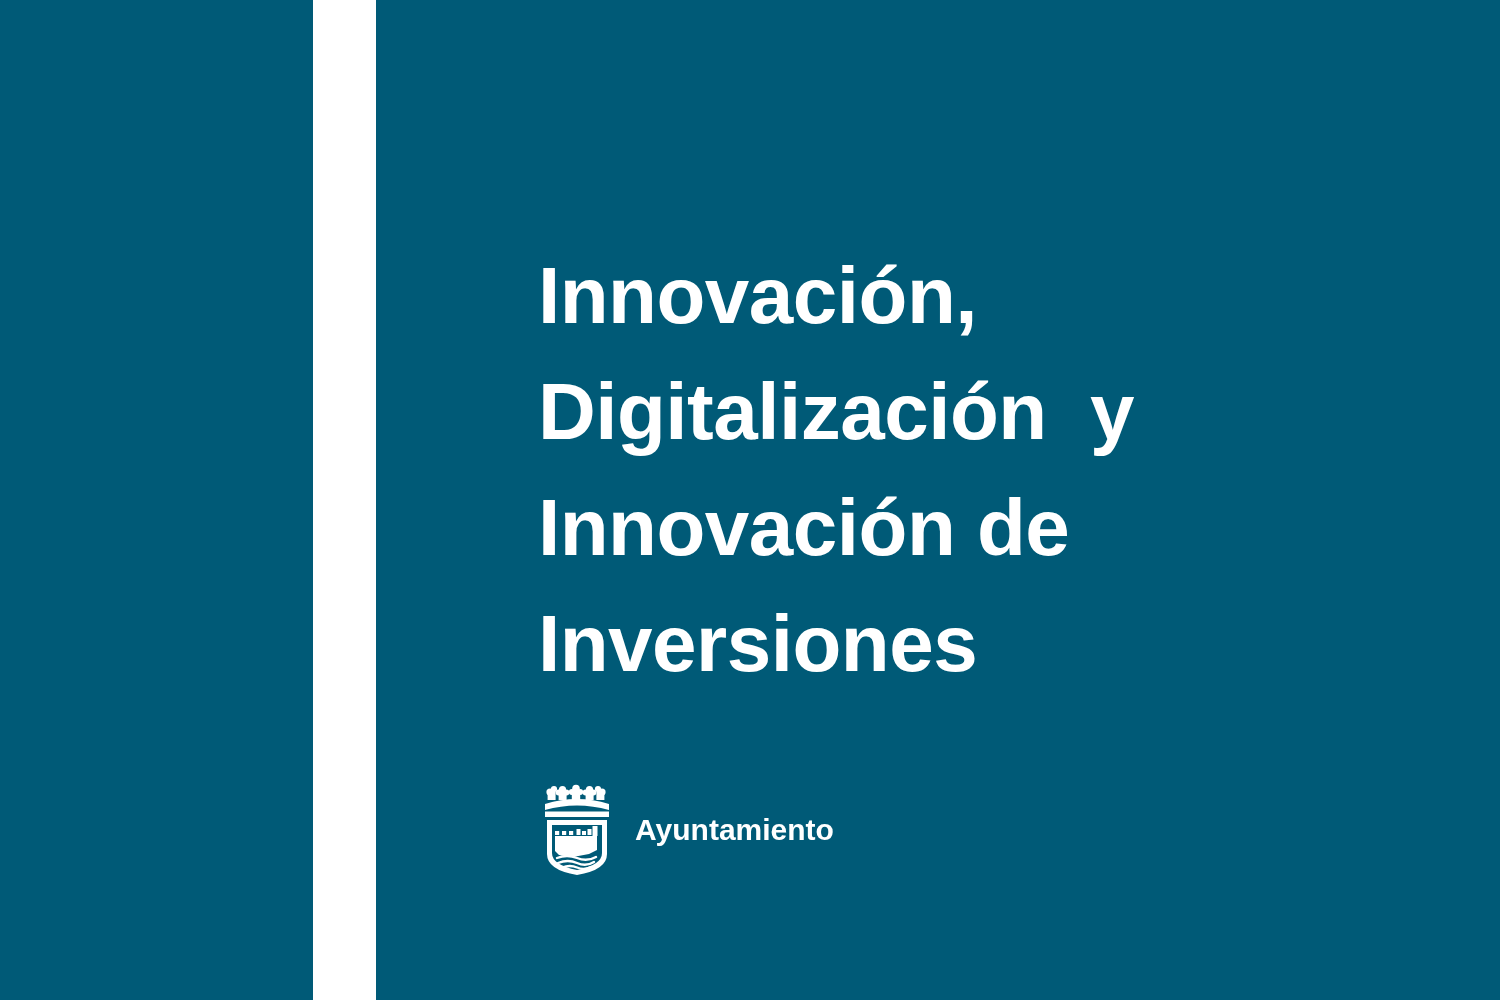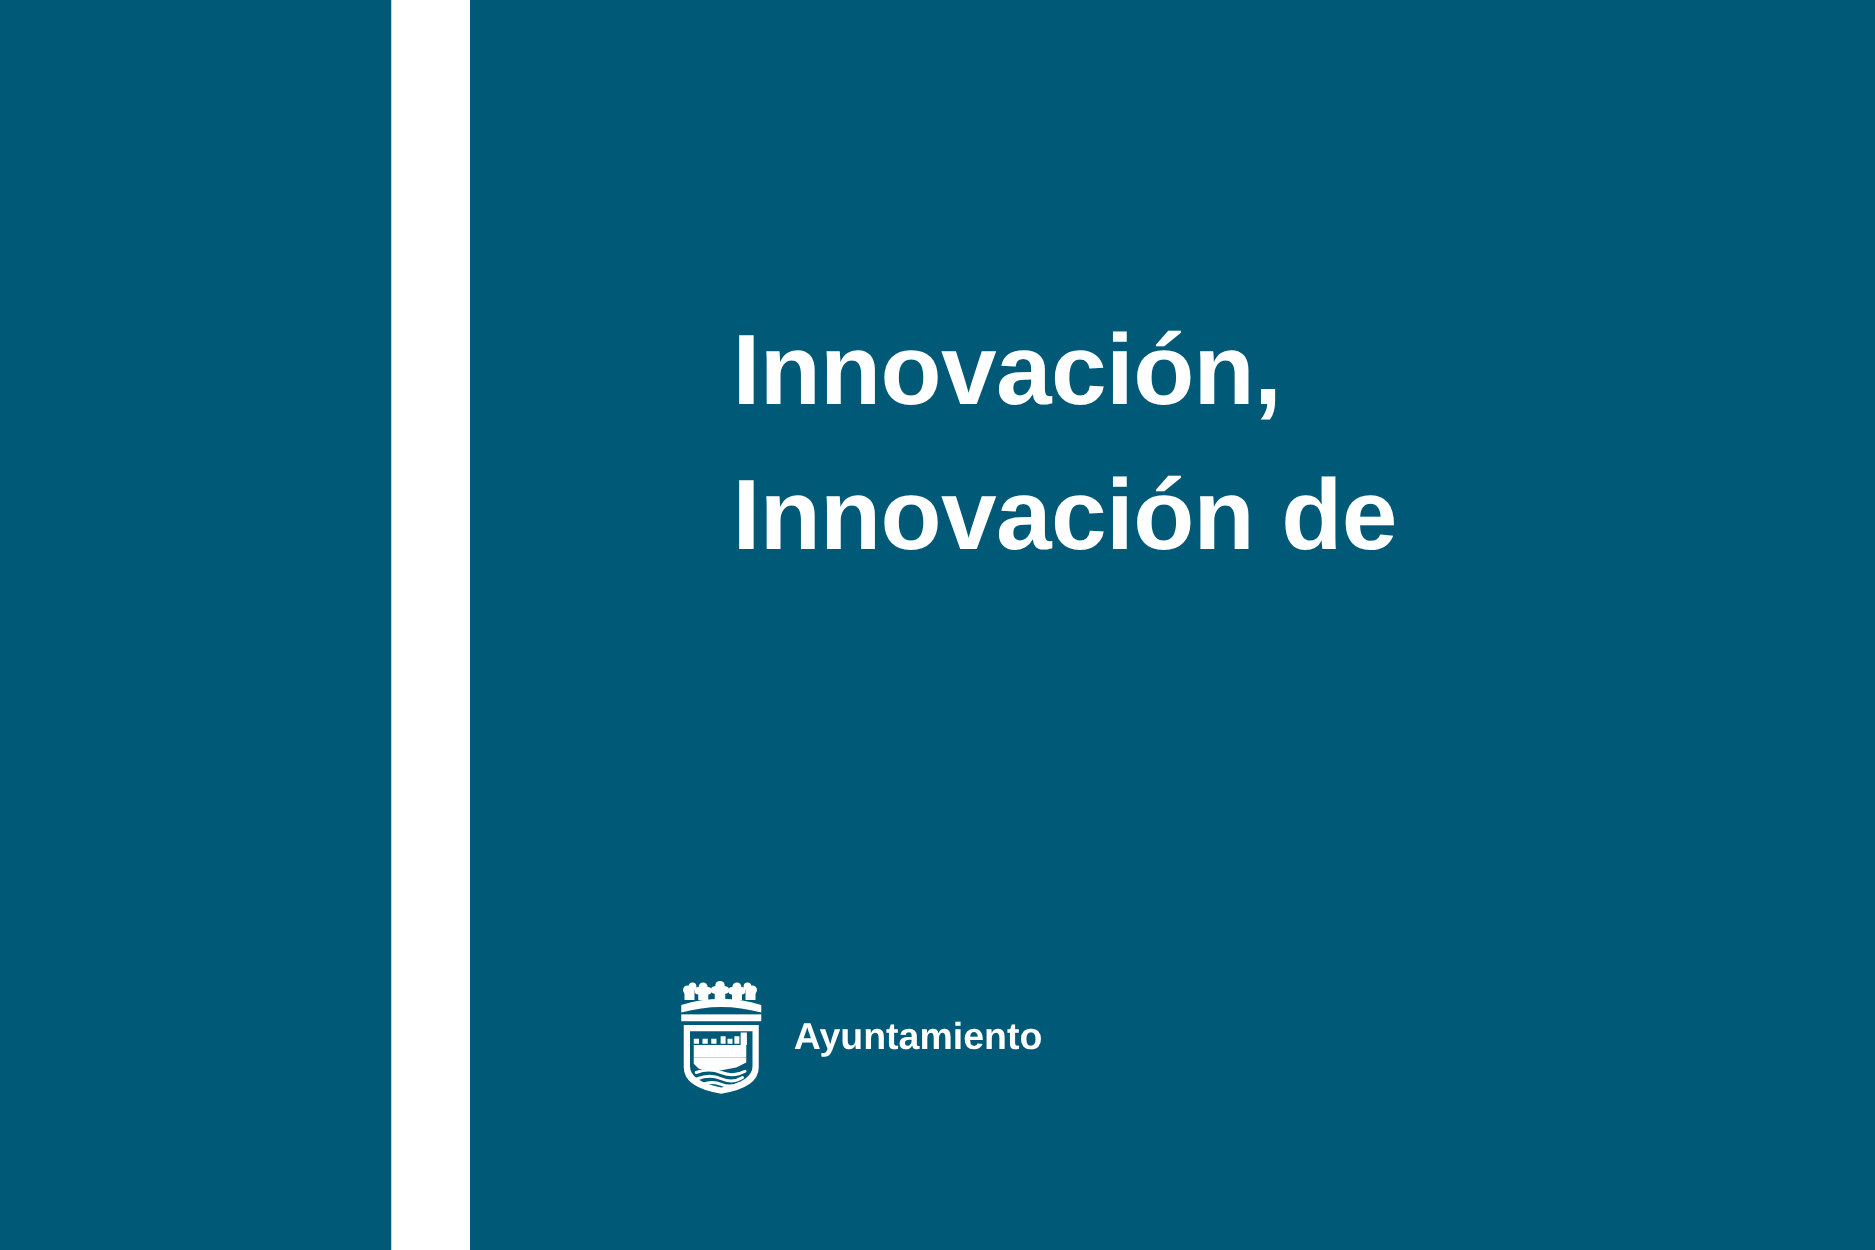--- a/index.html
+++ b/index.html
@@ -52,21 +52,20 @@
     height: 1000px;
     background: #005a77;
   }
 
   
   .title-block {
     position: absolute;
     left: 162px;        
     top: 238px;
     width: 700px;
-    margin-left: 48px;
   }
   .title-line {
     display: block;
     color: #ffffff;
     font-family: "Liberation Sans", sans-serif;
     font-weight: bold;
     font-size: 80px;
     line-height: 116px;
     letter-spacing: -0.5px;
     white-space: pre;
@@ -110,21 +109,23 @@
 <div id="slide">
 
   <div class="left-panel"></div>
 
   <div class="divider-stripe"></div>
 
   <div class="content-panel">
 
     <div class="title-block">
       <span class="title-line">Innovación,</span>
+      <span class="title-line">Digitalización  y</span>
       <span class="title-line">Innovación de</span>
+      <span class="title-line">Inversiones</span>
     </div>
 
     <div class="logo-lockup">
 
       <svg class="crest" viewBox="0 0 68 92" aria-hidden="true">
 
         <g fill="#ffffff">
 
           <circle cx="7" cy="8" r="3.6"></circle>
           <circle cx="11" cy="5" r="3.1"></circle>

